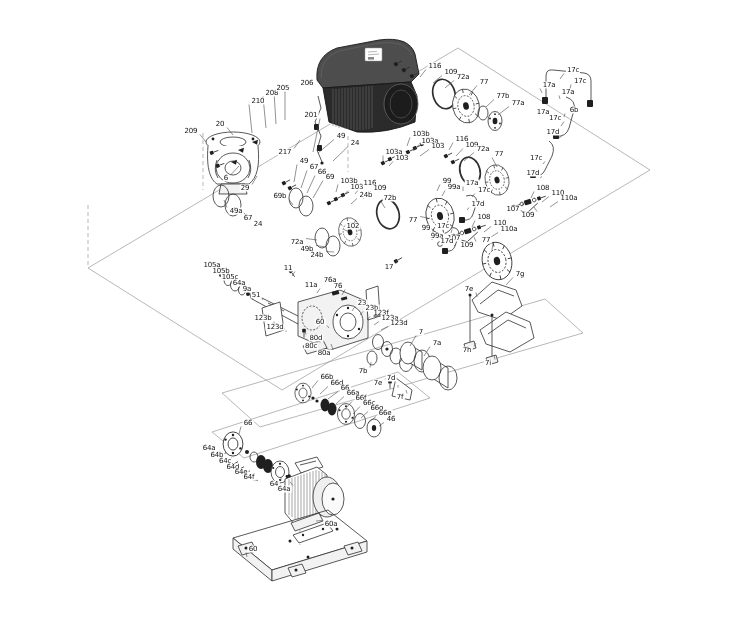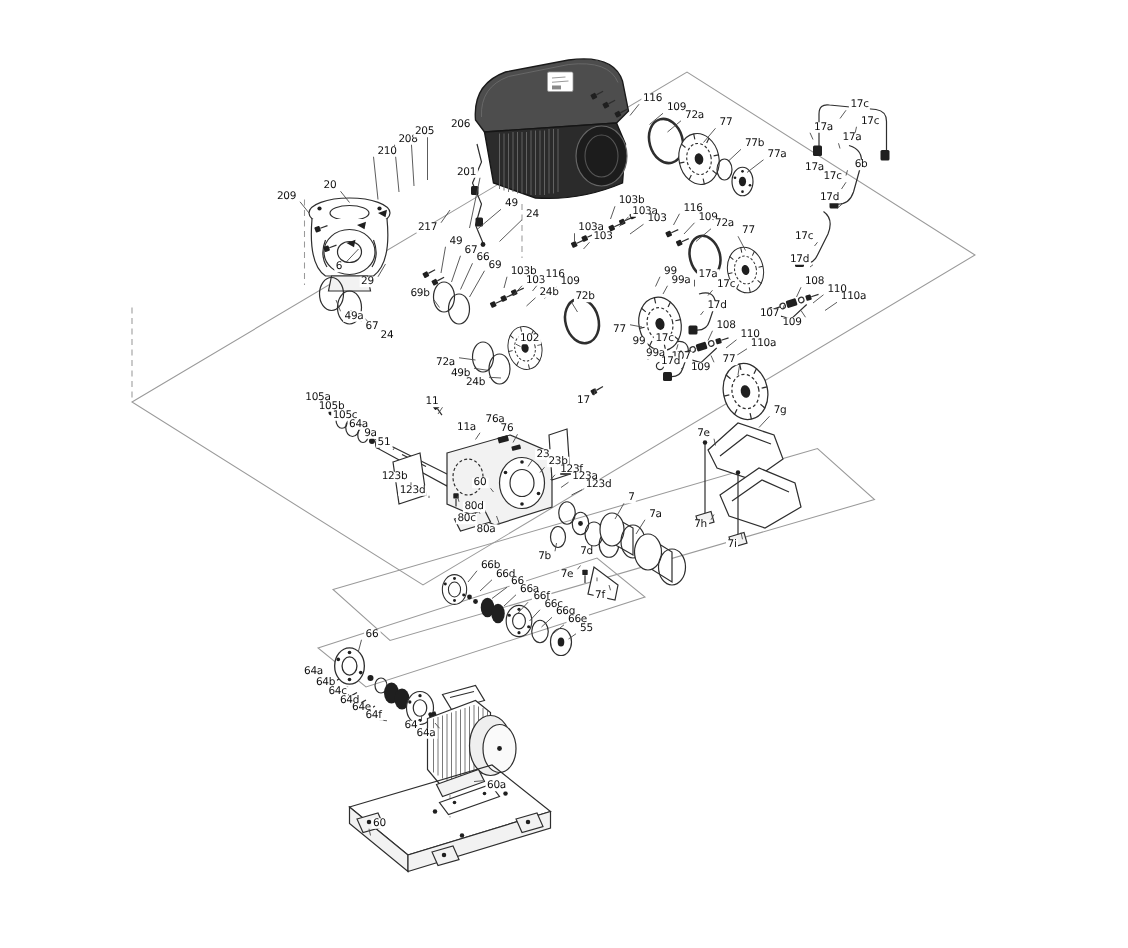--- a/index.html
+++ b/index.html
@@ -522,31 +522,31 @@
       <span class="lbl" style="left: 263px; top: 318px;">123b</span>
       <span class="lbl" style="left: 275px; top: 327px;">123d</span>
       <span class="lbl" style="left: 320px; top: 322px;">60</span>
       <span class="lbl" style="left: 287px; top: 338px; margin-left: 29px;">80d</span>
       <span class="lbl" style="left: 311px; top: 346px;">80c</span>
       <span class="lbl" style="left: 324px; top: 353px;">80a</span>
       <span class="lbl" style="left: 363px; top: 371px;">7b</span>
       <span class="lbl" style="left: 421px; top: 332px;">7</span>
       <span class="lbl" style="left: 437px; top: 343px;">7a</span>
       <span class="lbl" style="left: 378px; top: 383px;">7e</span>
-      <span class="lbl" style="left: 391px; top: 368px;">7d</span>
+      <span class="lbl" style="left: 391px; top: 378px;">7d</span>
       <span class="lbl" style="left: 400px; top: 397px;">7f</span>
       <span class="lbl" style="left: 327px; top: 377px;">66b</span>
       <span class="lbl" style="left: 337px; top: 383px;">66d</span>
       <span class="lbl" style="left: 345px; top: 388px;">66</span>
       <span class="lbl" style="left: 353px; top: 393px;">66a</span>
       <span class="lbl" style="left: 361px; top: 398px;">66f</span>
       <span class="lbl" style="left: 369px; top: 403px;">66c</span>
       <span class="lbl" style="left: 377px; top: 408px;">66g</span>
       <span class="lbl" style="left: 385px; top: 413px;">66e</span>
-      <span class="lbl" style="left: 391px; top: 419px;">55</span>
+      <span class="lbl" style="left: 391px; top: 419px;">46</span>
       <span class="lbl" style="left: 248px; top: 423px;">66</span>
       <span class="lbl" style="left: 209px; top: 448px;">64a</span>
       <span class="lbl" style="left: 217px; top: 455px;">64b</span>
       <span class="lbl" style="left: 225px; top: 461px;">64c</span>
       <span class="lbl" style="left: 233px; top: 467px;">64d</span>
       <span class="lbl" style="left: 241px; top: 472px;">64e</span>
       <span class="lbl" style="left: 249px; top: 477px;">64f</span>
       <span class="lbl" style="left: 274px; top: 484px;">64</span>
       <span class="lbl" style="left: 284px; top: 489px;">64a</span>
       <span class="lbl" style="left: 331px; top: 524px;">60a</span>

